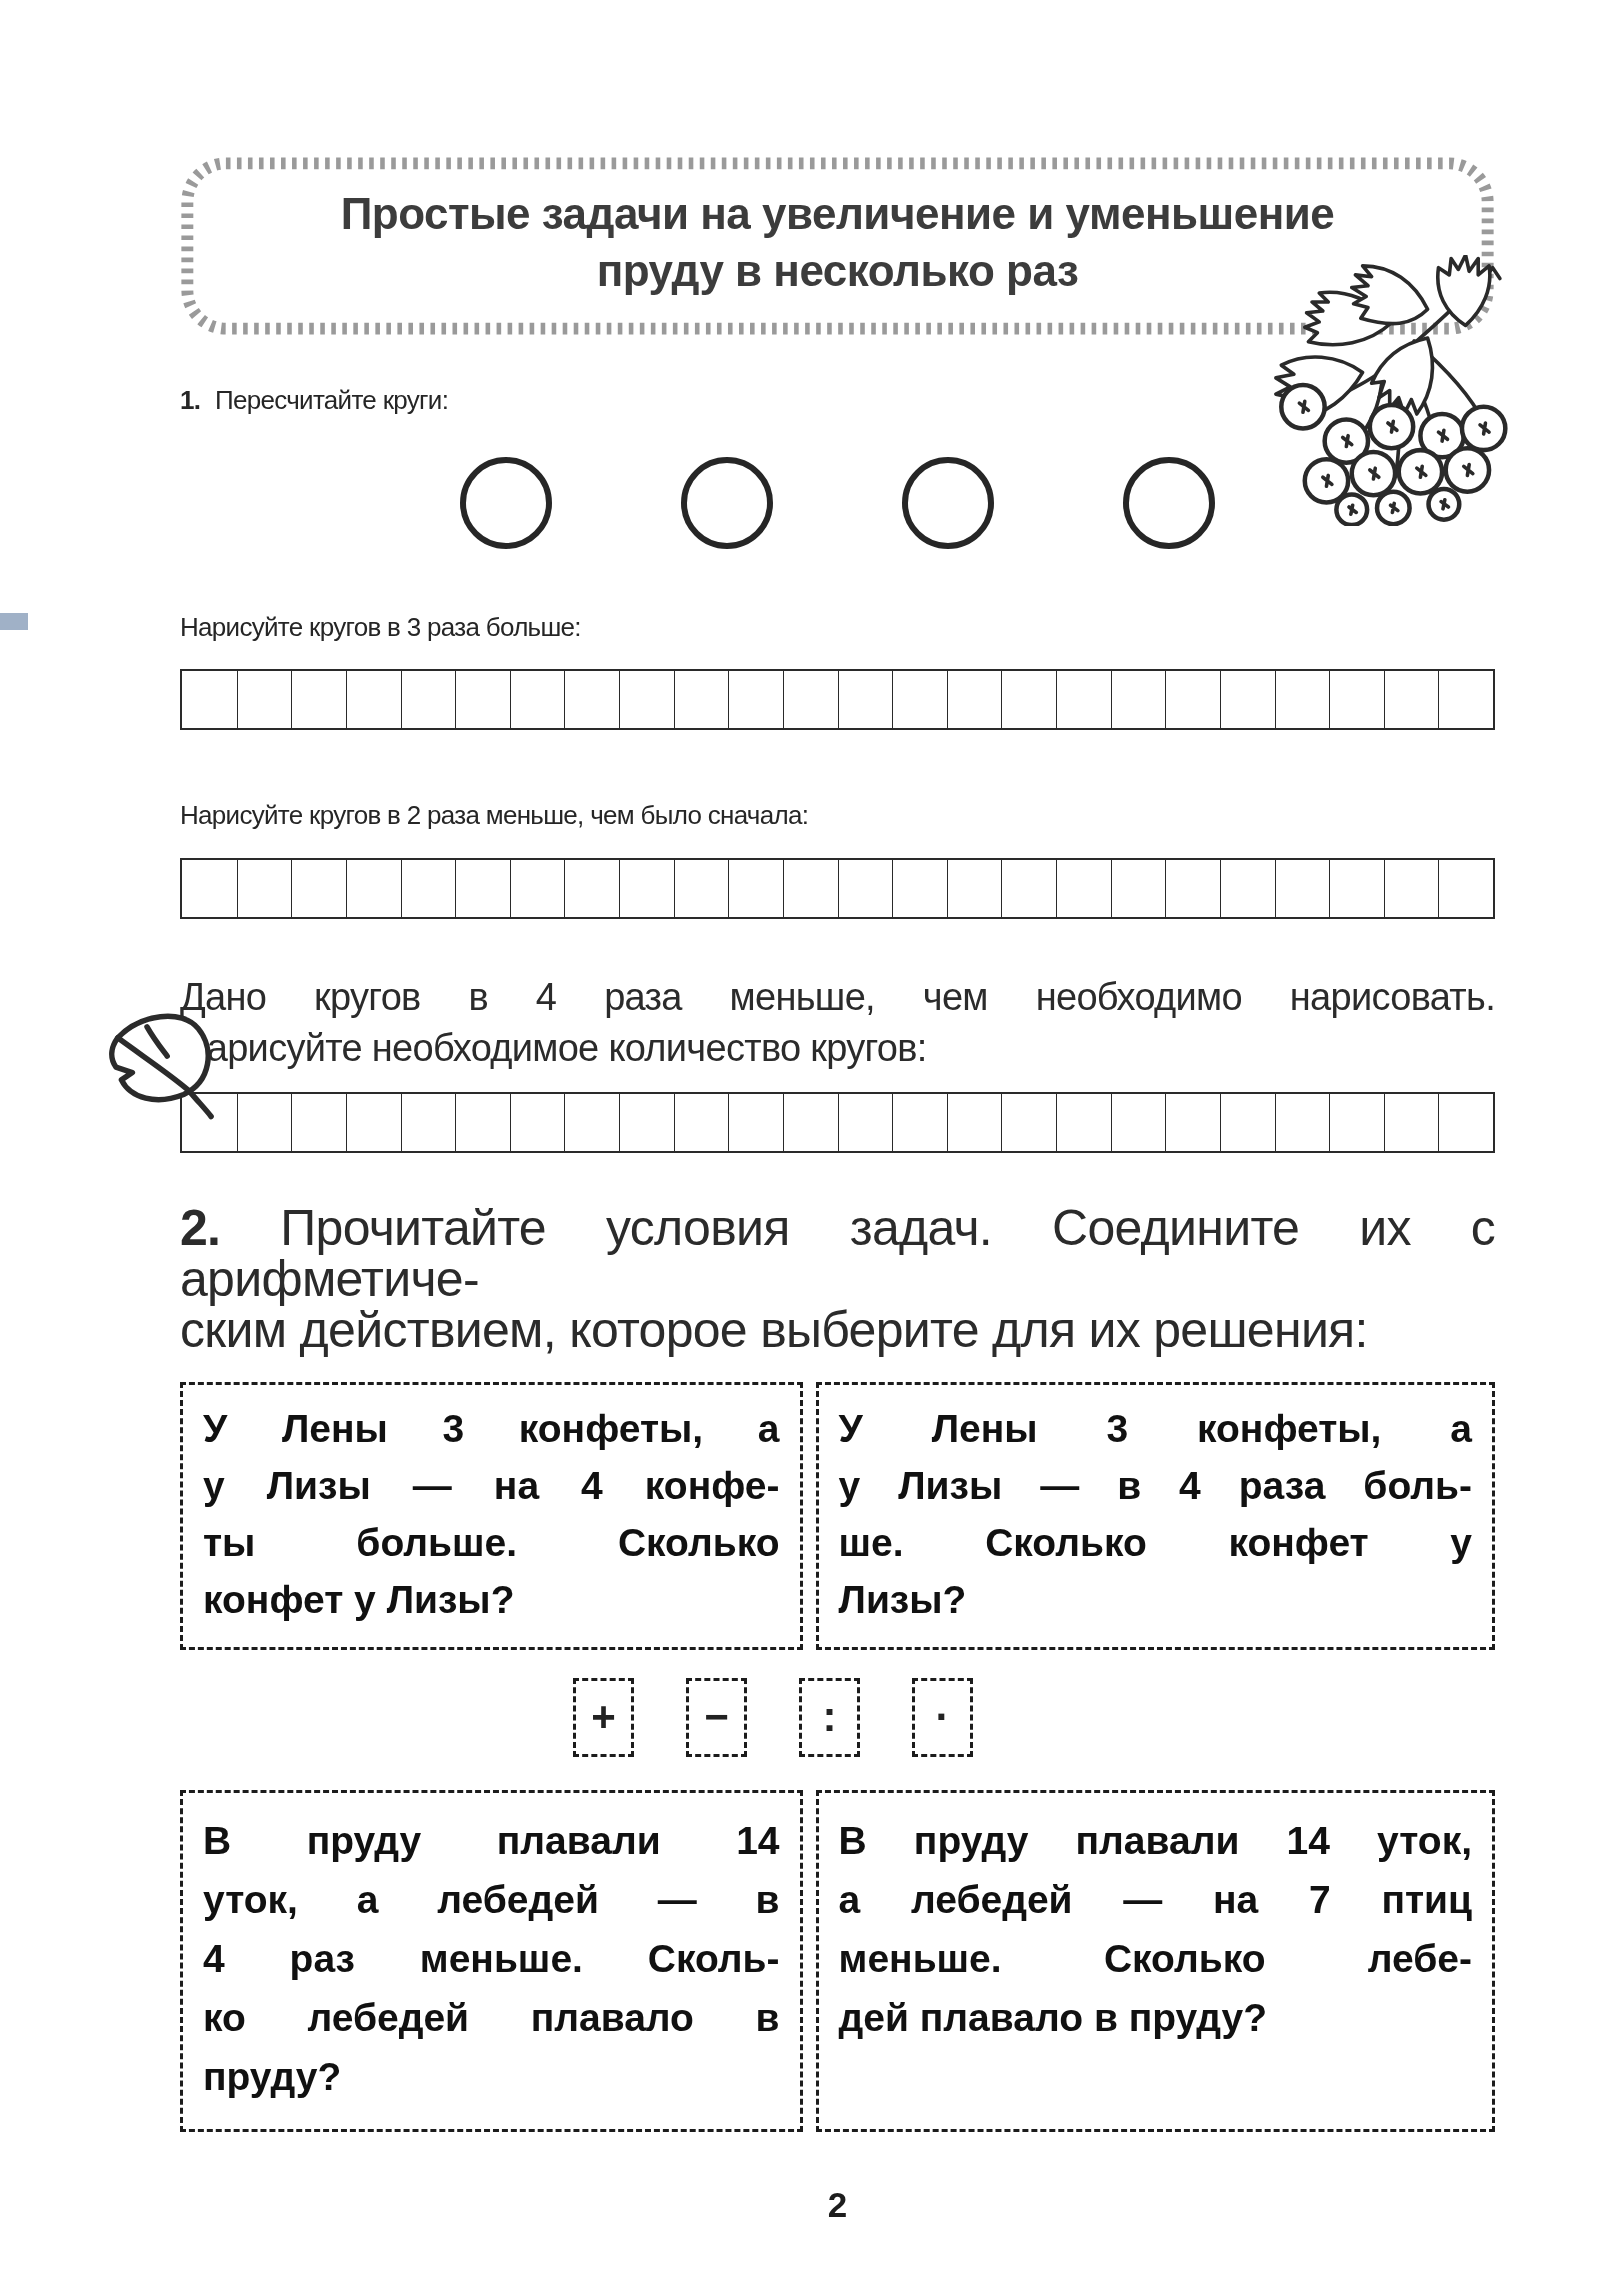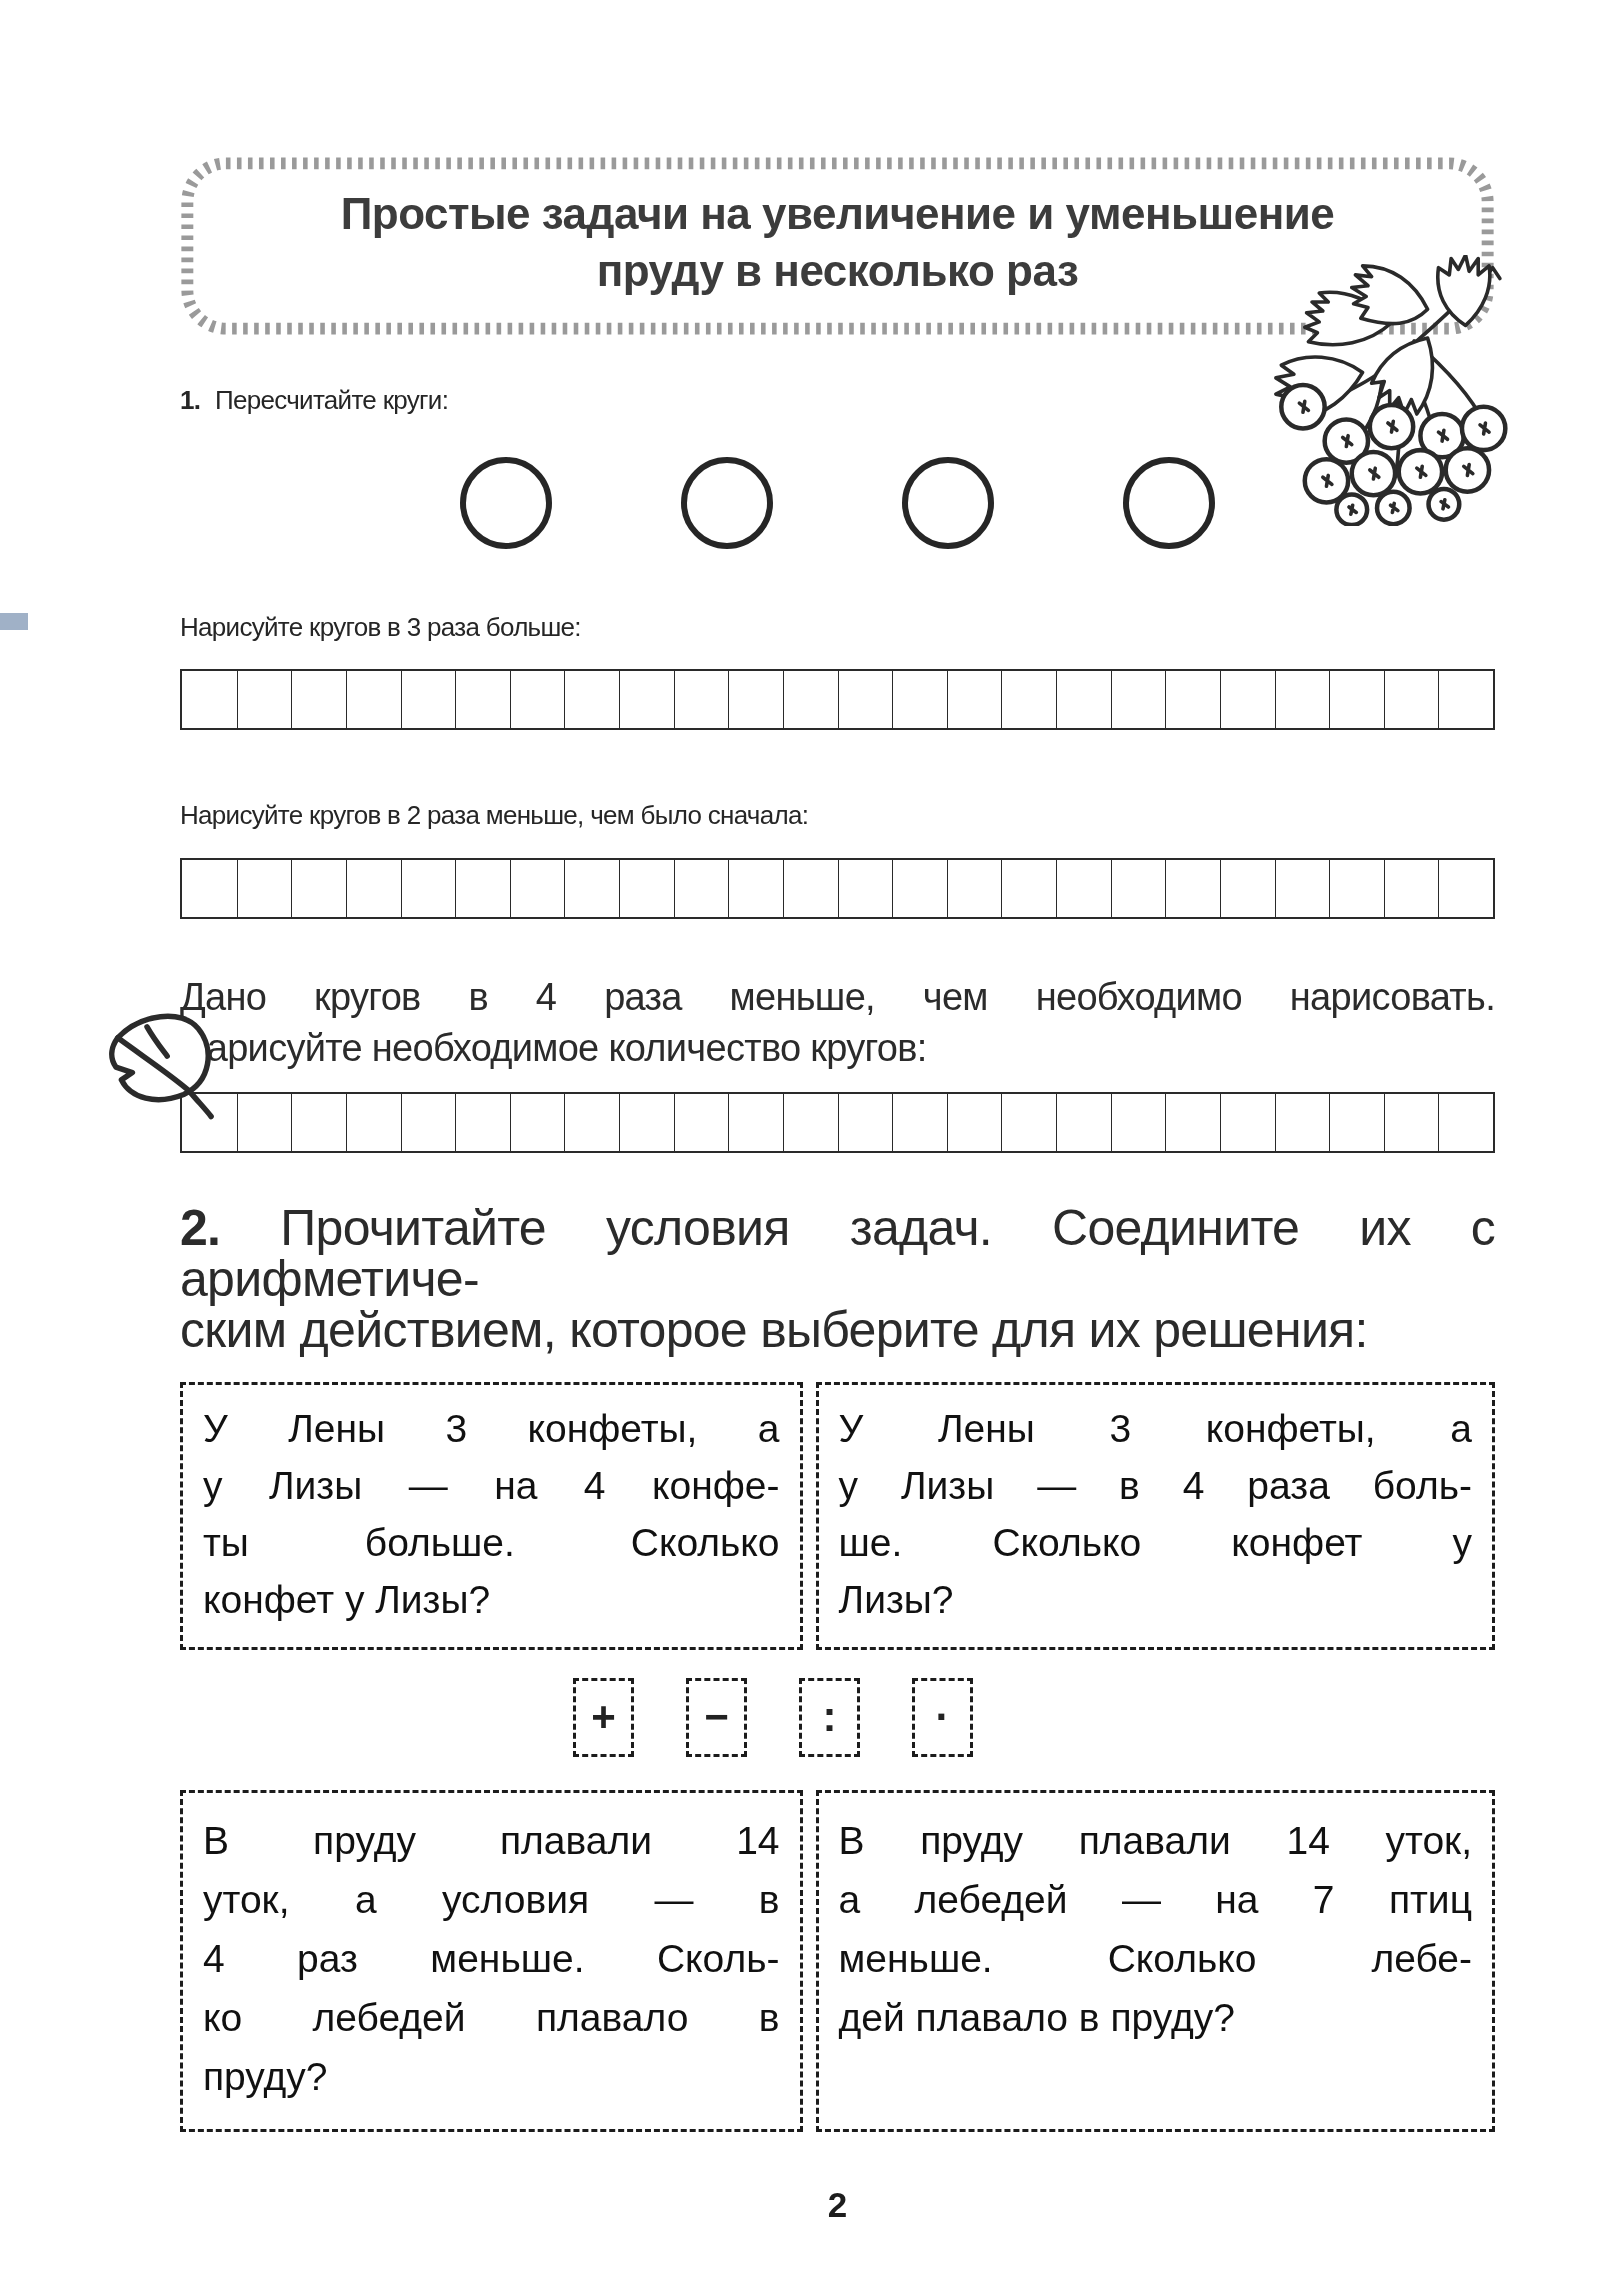--- a/index.html
+++ b/index.html
@@ -47,21 +47,21 @@
   
   .grid{
     margin-top:18.4px;height:61px;box-sizing:border-box;
     border:2.8px solid #2a2a2a;
     display:grid;grid-template-columns:repeat(24,1fr);
   }
   .grid .cell{border-left:1.8px solid #2a2a2a;}
   .grid .cell:first-child{border-left:none;}
 
   
-  .box-row{display:flex;gap:13px;}
+  .box-row{display:flex;gap:13px;font-weight:bold;}
   .row1{margin-top:26px;}
   .row2{margin-top:31px;}
   .pbox{
     box-sizing:border-box;border:3.7px dashed #1c1c1c;
     padding:14.7px 20px 0 20px;background:#fff;
     font-size:39px;line-height:57px;color:#111;
   }
   .row2 .pbox{line-height:59px;padding-top:18.4px;}
   .pbox.left{width:623px;}
   .pbox.right{width:680px;}
@@ -232,21 +232,21 @@
         <span>:</span>
       </div>
       <div class="opbox">
         <span>·</span>
       </div>
     </div>
 
     <div class="box-row row2">
       <div class="pbox left">
           <div class="jl">В пруду плавали 14</div>
-          <div class="jl">уток, а условия — в</div>
+          <div class="jl">уток, а лебедей — в</div>
           <div class="jl">4 раз меньше. Сколь-</div>
           <div class="jl">ко лебедей плавало в</div>
           <div class="jl jl-last">пруду?</div>
         </div>
       <div class="pbox right">
           <div class="jl">В пруду плавали 14 уток,</div>
           <div class="jl">а лебедей — на 7 птиц</div>
           <div class="jl">меньше. Сколько лебе-</div>
           <div class="jl jl-last">дей плавало в пруду?</div>
         </div>

